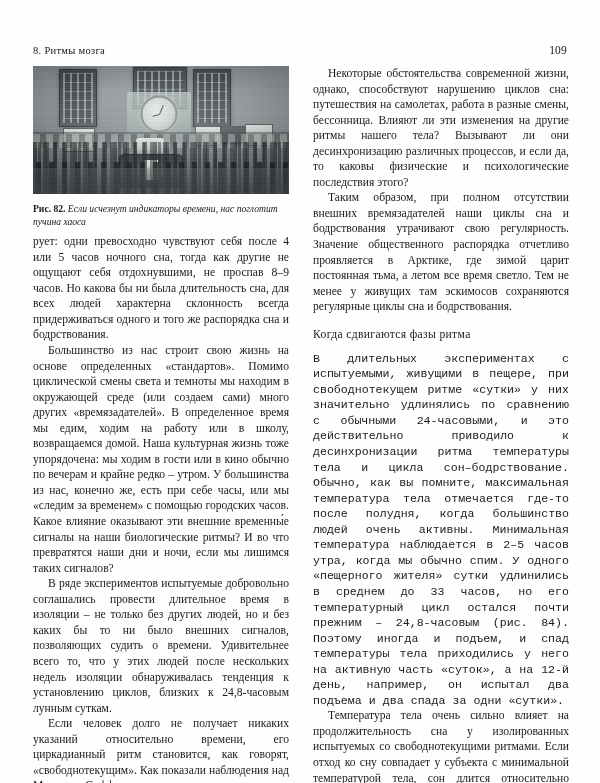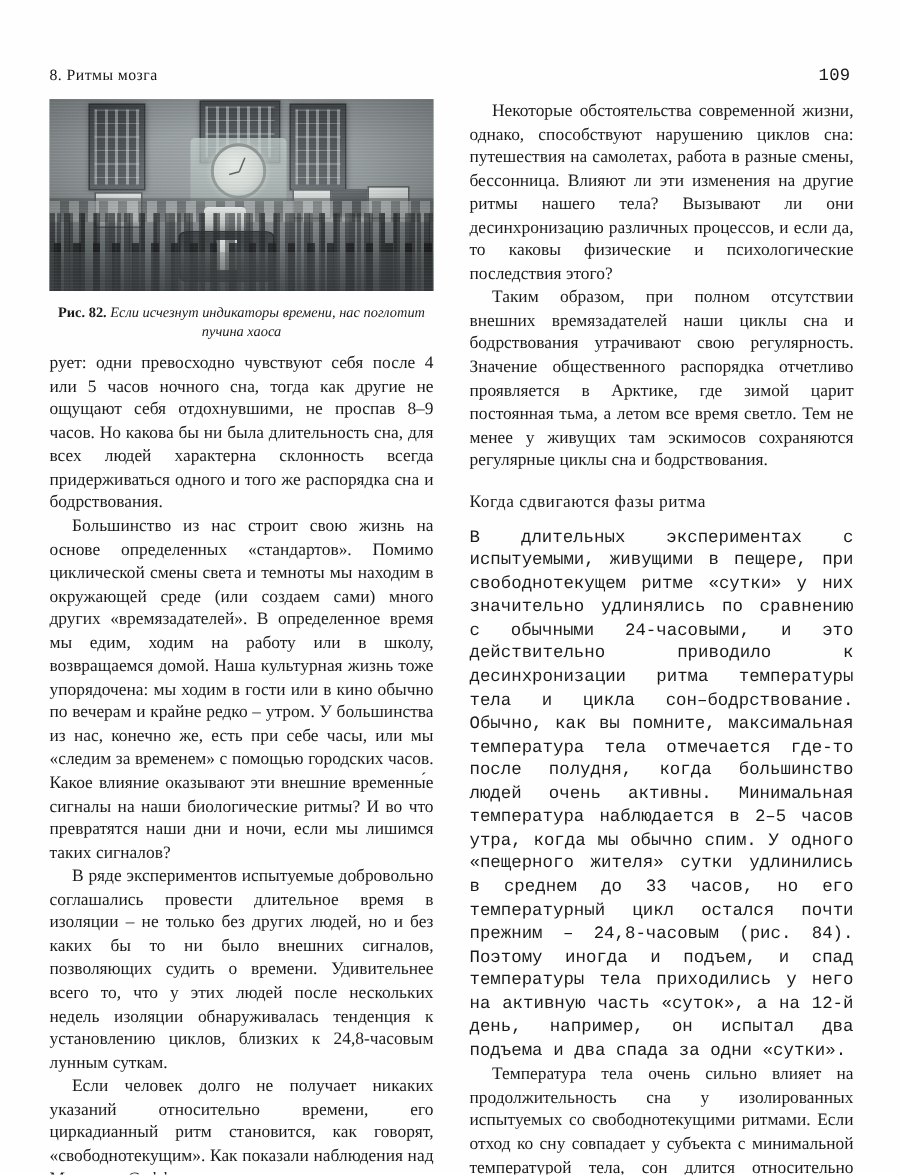--- a/index.html
+++ b/index.html
@@ -37,21 +37,20 @@
   .chapter-title {
     font-size: 10.5px;
     letter-spacing: 0.3px;
     color: #161616;
     white-space: nowrap;
   }
   .page-number {
     font-size: 11.5px;
     color: #161616;
     letter-spacing: 0.2px;
-    font-family: Liberation Mono, monospace;
   }
 
   
   .columns {
     position: absolute;
     left: 33px;
     top: 66px;
     width: 536px;
     height: 700px;
   }
@@ -241,21 +240,21 @@
         rgba(255,255,255,0.035) 0 1px,
         rgba(0,0,0,0.035) 1px 2px);
     pointer-events: none;
   }
 
   .fig-caption {
     width: 256px;
     margin-top: 9px;
     font-size: 9.6px;
     line-height: 12.6px;
-    text-align: center;
+    text-align: left;
   }
   .fig-caption .fig-label {
     font-weight: bold;
     font-style: normal;
   }
   .fig-caption .fig-text {
     font-style: italic;
   }
 
   

